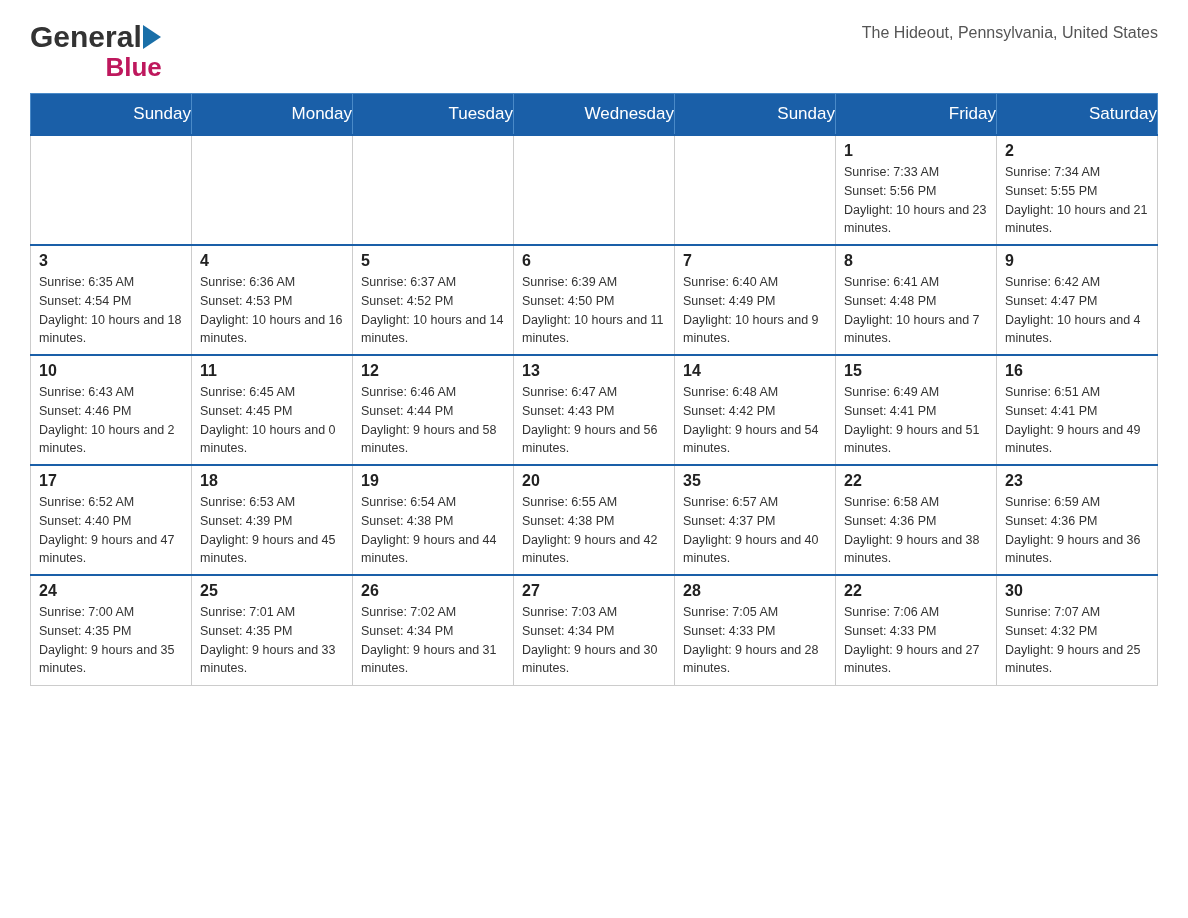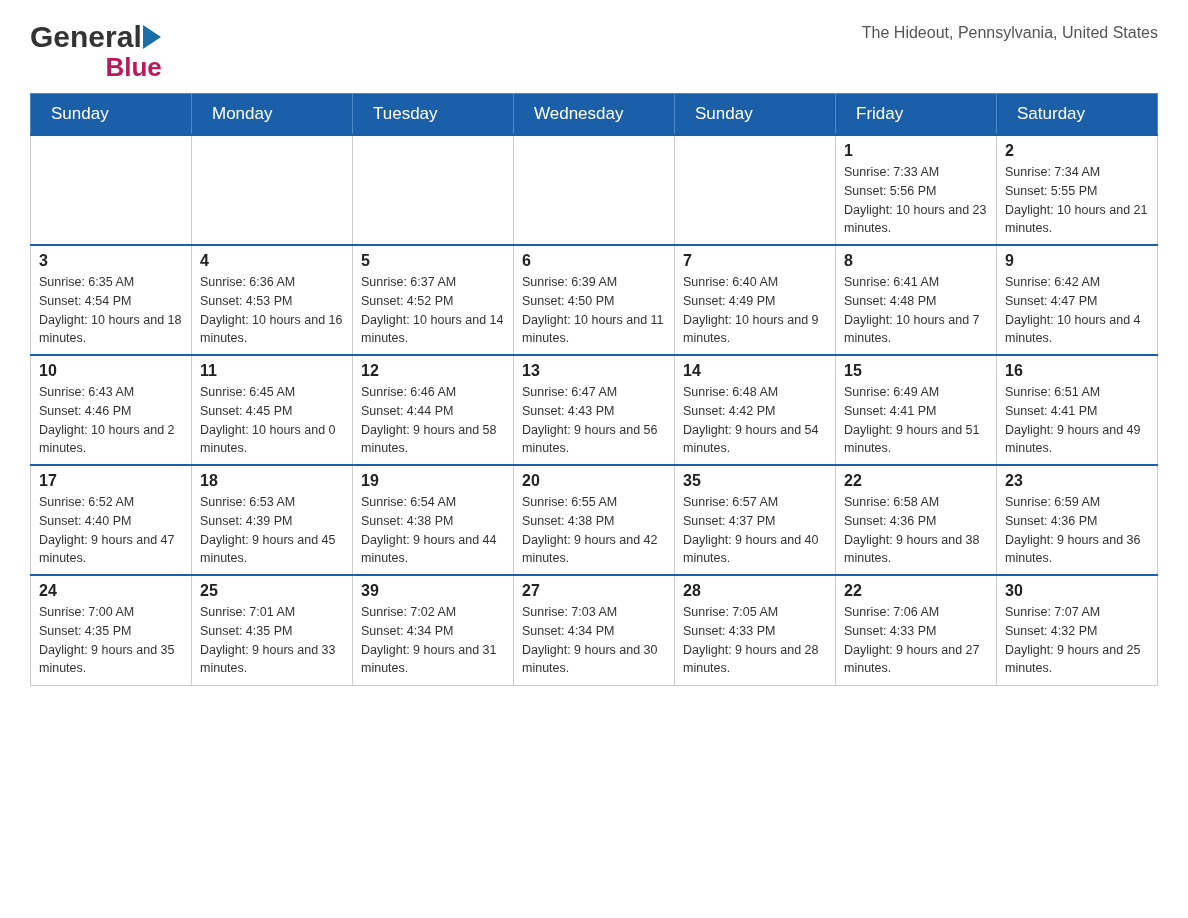--- a/index.html
+++ b/index.html
@@ -38,22 +38,22 @@
       margin-top: 4px;
     }
     .calendar {
       width: 100%;
       border-collapse: collapse;
       margin-top: 10px;
     }
     .calendar th {
       background-color: #1a5fa8;
       color: #fff;
-      padding: 10px 20px;
-      text-align: left;
+      padding: 10px 0;
+      text-align: right;
       font-size: 17px;
       font-weight: normal;
       border: 1px solid #4a8ac8;
     }
     .calendar td {
       vertical-align: top;
       border: 1px solid #ccc;
       padding: 6px 8px;
       width: calc(100% / 7);
       min-height: 110px;
@@ -248,21 +248,21 @@
       <tr>
         <td>
           <span class="day-number">24</span>
           <div class="day-info">Sunrise: 7:00 AM<br>Sunset: 4:35 PM<br>Daylight: 9 hours and 35 minutes.</div>
         </td>
         <td>
           <span class="day-number">25</span>
           <div class="day-info">Sunrise: 7:01 AM<br>Sunset: 4:35 PM<br>Daylight: 9 hours and 33 minutes.</div>
         </td>
         <td>
-          <span class="day-number">39</span>
+          <span class="day-number">26</span>
           <div class="day-info">Sunrise: 7:02 AM<br>Sunset: 4:34 PM<br>Daylight: 9 hours and 31 minutes.</div>
         </td>
         <td>
           <span class="day-number">27</span>
           <div class="day-info">Sunrise: 7:03 AM<br>Sunset: 4:34 PM<br>Daylight: 9 hours and 30 minutes.</div>
         </td>
         <td>
           <span class="day-number">28</span>
           <div class="day-info">Sunrise: 7:05 AM<br>Sunset: 4:33 PM<br>Daylight: 9 hours and 28 minutes.</div>
         </td>

